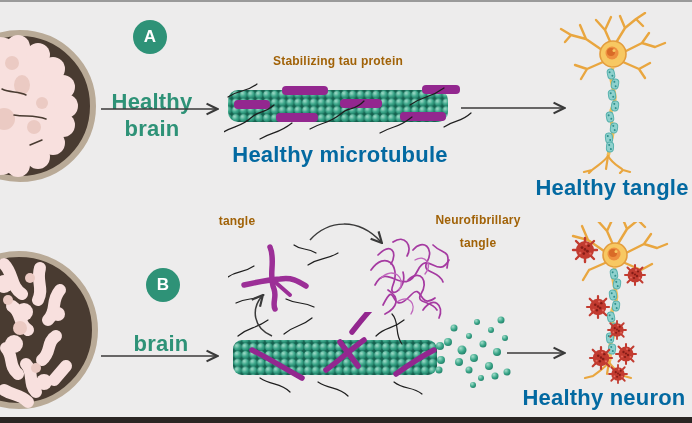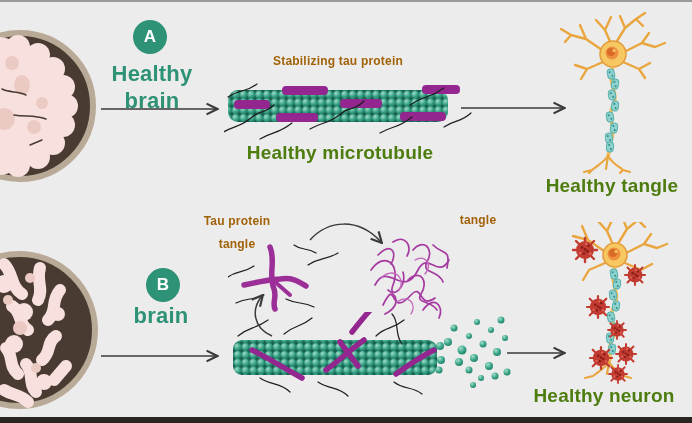--- a/index.html
+++ b/index.html
@@ -5,22 +5,22 @@
   html,body{margin:0;padding:0;}
   .stage{
     position:relative;width:692px;height:423px;background:#edecec;overflow:hidden;
     font-family:"Liberation Sans",sans-serif;
   }
   .abs{position:absolute;}
   .topline{position:absolute;top:0;left:0;width:100%;height:1.5px;background:#9a9a9a;}
   .bottombar{position:absolute;bottom:0;left:0;width:100%;height:6px;background:#2a2523;}
   .lbl{position:absolute;transform:translateX(-50%);text-align:center;font-weight:bold;white-space:nowrap;}
   .dark{color:#a16207;font-size:12px;line-height:23px;letter-spacing:.2px;}
-  .teal{color:#4d7c0f;font-size:19px;letter-spacing:.2px;}
-  .brainlbl{color:#2e9277;font-size:22px;line-height:27px;letter-spacing:.2px;}
+  .teal{color:#0369a1;font-size:22px;letter-spacing:.2px;}
+  .brainlbl{color:#2e9277;font-size:22px;line-height:27px;letter-spacing:.2px;margin-top:28px;}
   .badge{
     position:absolute;width:34px;height:34px;border-radius:50%;background:#2e9277;color:#ffffff;
     font-size:17px;font-weight:bold;display:flex;align-items:center;justify-content:center;
   }
   svg{display:block;}
 </style>
 </head>
 <body>
 
 <div class="stage">
@@ -178,40 +178,40 @@
 
   <div class="badge" style="left:146px;top:268px">
     <span>B</span>
   </div>
 
   <div class="lbl brainlbl" style="left:161px;top:302px">
     <div>brain</div>
   </div>
 
   <div class="lbl dark" style="left:237px;top:210px">
-    <div>Tau protein</div>
     <div>tangle</div>
   </div>
 
   <svg class="abs" style="left:228px;top:243px" width="120" height="78" viewBox="0 0 120 78">
     <g stroke="#1e1e1e" stroke-width="1.2" fill="none" stroke-linecap="round">
       <path d="M0,34 C10,27 14,31 26,23"></path>
       <path d="M80,22 C92,14 96,18 110,10"></path>
       <path d="M58,56 C70,62 74,58 86,64"></path>
       <path d="M8,60 C20,54 24,58 36,52"></path>
       <path d="M66,2 C74,8 78,4 88,10"></path>
     </g>
     <g stroke="#9c2f97" fill="none" stroke-linecap="round">
       <path d="M42,4 C48,18 40,32 46,46 C49,54 44,60 47,66" stroke-width="5.5"></path>
       <path d="M16,42 C29,39 39,37 52,36 C64,34 70,38 78,43" stroke-width="5.5"></path>
       <path d="M46,38 L62,52" stroke-width="4"></path>
     </g>
   </svg>
 
   <div class="lbl dark" style="left:478px;top:209px">
+    <div>Neurofibrillary</div>
     <div>tangle</div>
   </div>
 
   <svg class="abs" style="left:363px;top:230px" width="95" height="98" viewBox="0 0 95 98">
     <g stroke="#a53aa1" stroke-width="1.7" fill="none" stroke-linecap="round">
       <path d="M12,55 C25,30 40,70 55,40 C65,20 75,50 86,30"></path>
       <path d="M20,75 C35,45 25,90 48,65 C60,52 55,80 72,68"></path>
       <path d="M8,40 C22,20 38,35 30,55 C24,70 45,60 40,42"></path>
       <path d="M50,20 C60,8 72,18 64,32 C58,44 76,40 80,52"></path>
       <path d="M30,12 C42,4 50,16 44,26"></path>

